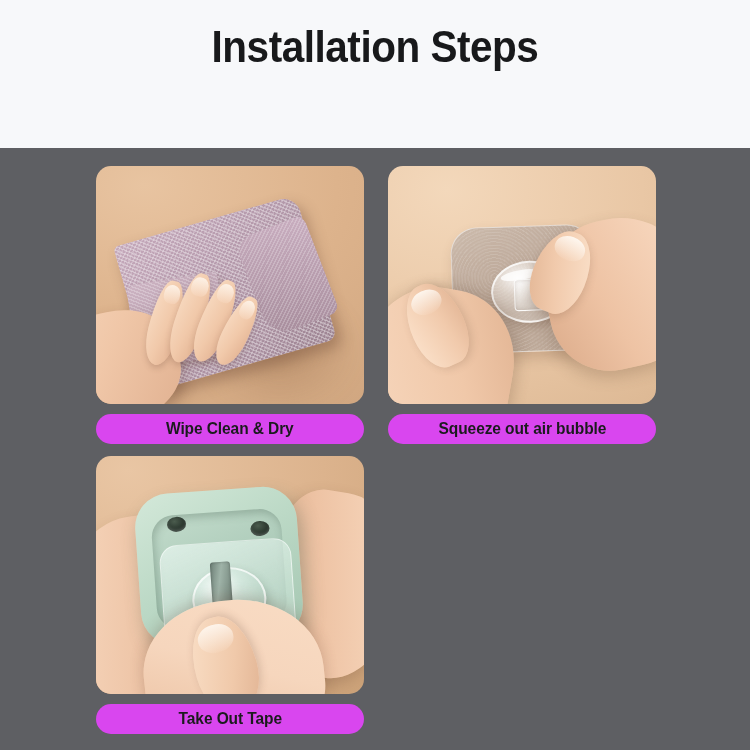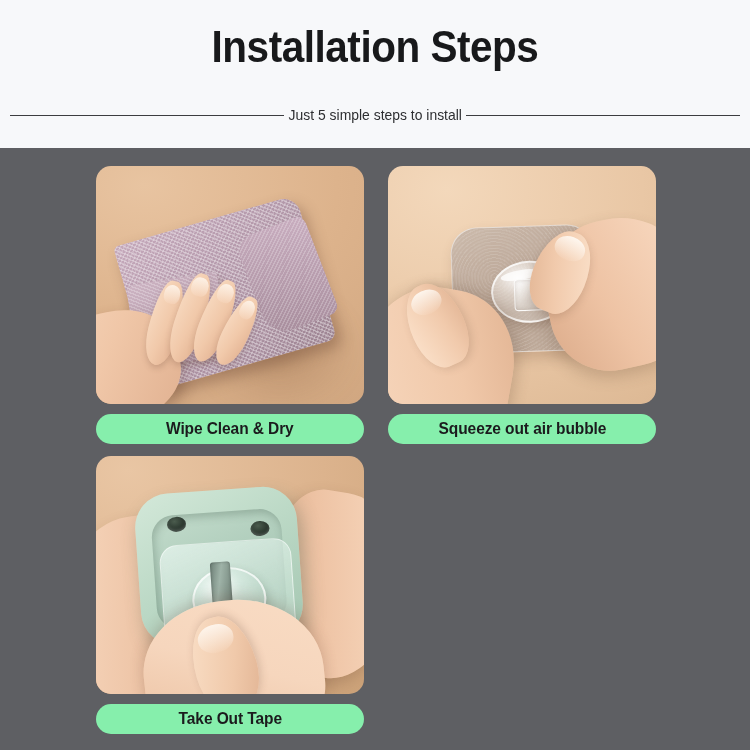--- a/index.html
+++ b/index.html
@@ -57,21 +57,21 @@
   .step { position:relative; width:268px; }
   .photo {
     position:relative; width:268px; height:238px;
     border-radius:15px; overflow:hidden;
     background:#e3bb97;
   }
   .label-pill {
     position:relative;
     width:268px; height:30px;
     margin-top:10px;
-    background:#86efac;
+    background:#d946ef;
     border-radius:16px;
     display:flex; align-items:center; justify-content:center;
     font-size:16px; font-weight:bold;
     color:#1b1b1d;
     letter-spacing:-0.1px;
     white-space:nowrap;
     overflow:hidden;
   }
   .label-pill span { transform:scaleX(0.97); display:block; }
 
@@ -382,25 +382,20 @@
   .fg4b { left:186px; top:204px; width:34px; height:62px; transform:rotate(-14deg); }
   .fg4c { left:34px;  top:214px; width:34px; height:58px; transform:rotate(18deg); }
 </style>
 </head>
 <body>
 
 <div id="page">
 
   <div class="header">
     <div class="page-title">Installation Steps</div>
-    <div class="subtitle-row">
-      <div class="rule"></div>
-      <div class="subtitle-text">Just 5 simple steps to install</div>
-      <div class="rule"></div>
-    </div>
   </div>
 
   <div class="body-area">
     <div class="grid">
 
       <div class="step">
         <div class="photo p1">
           <div class="wallshadow"></div>
           <div class="cloth">
             <div class="cloth-body"></div>

